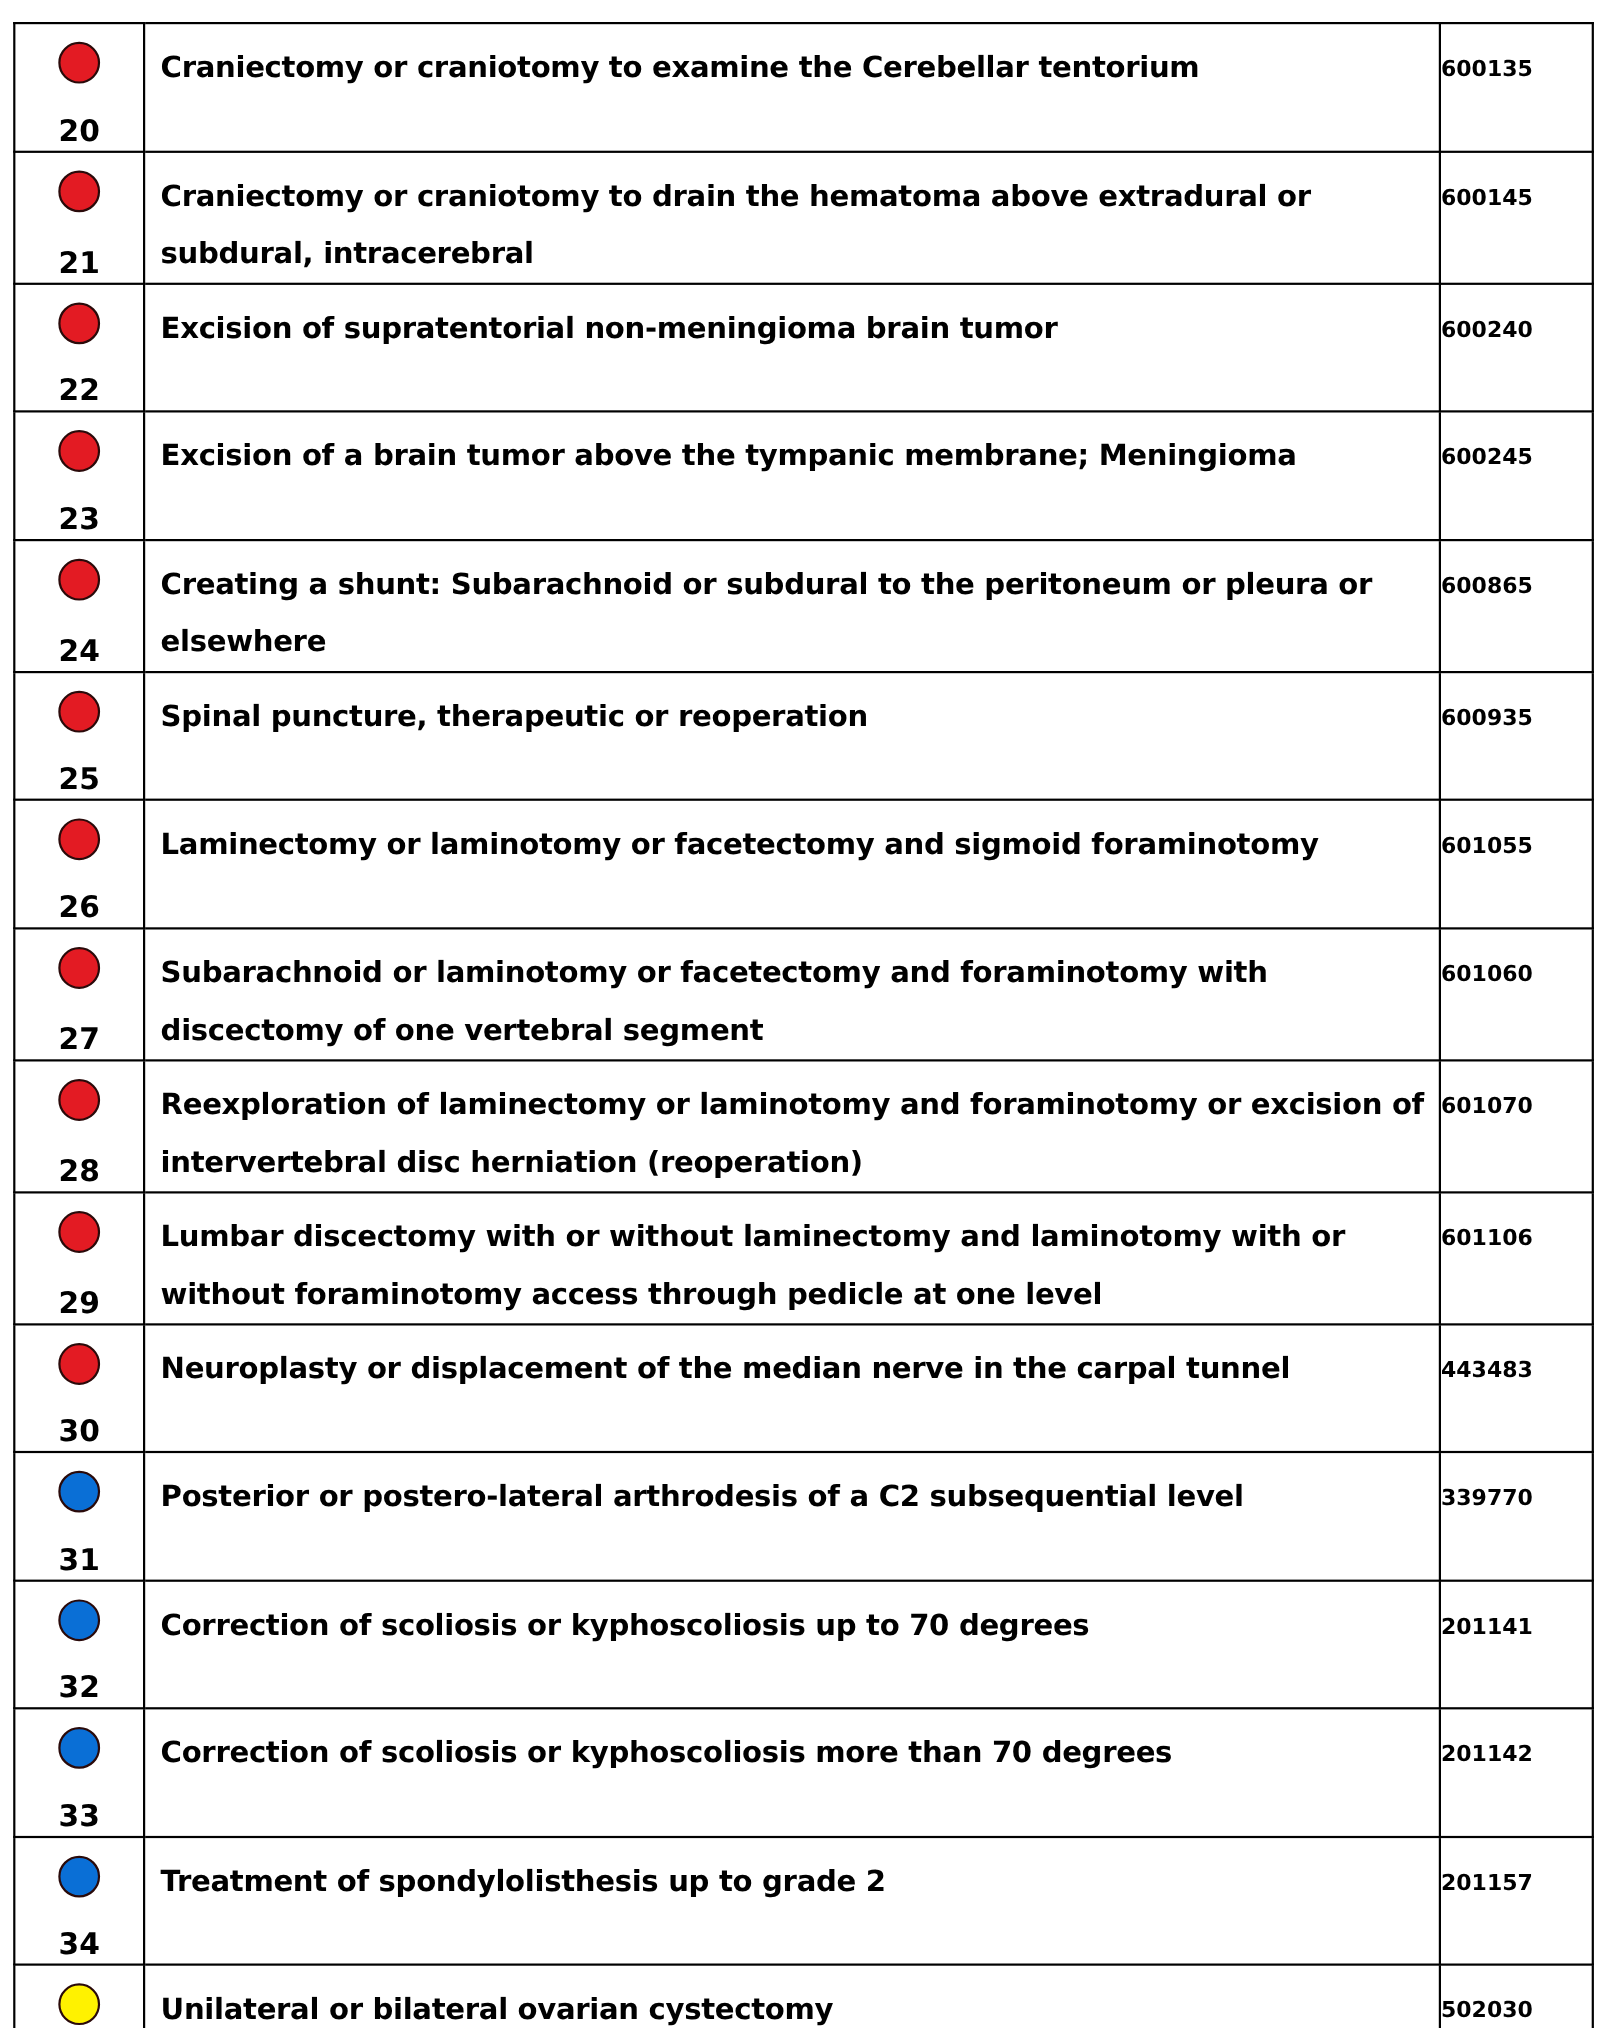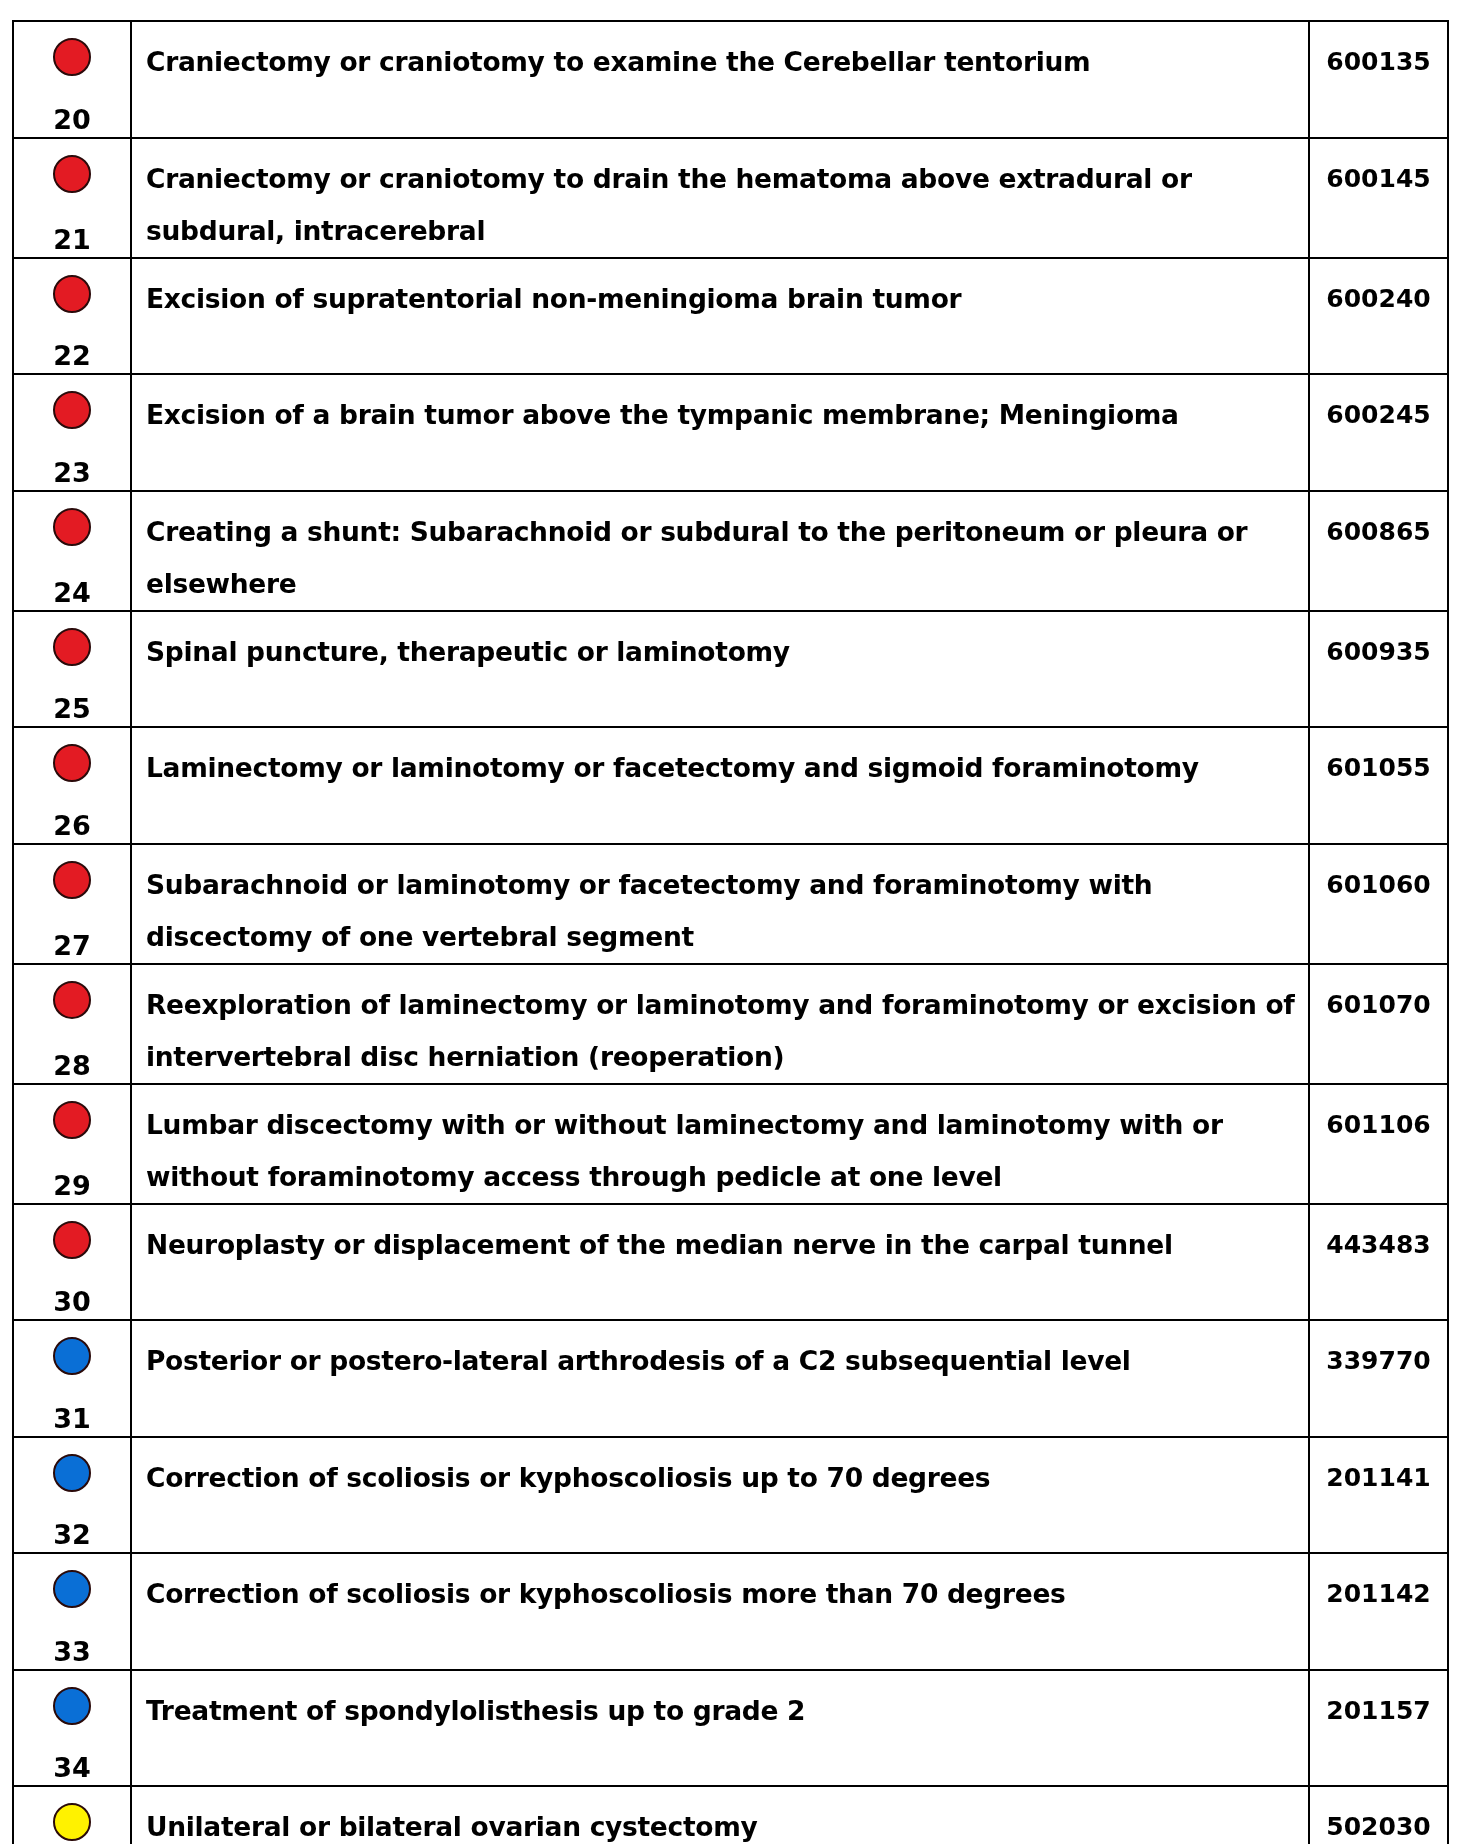--- a/index.html
+++ b/index.html
@@ -4,21 +4,21 @@
 <style>
   html, body { margin: 0; padding: 0; background: #ffffff; }
   body { width: 1468px; height: 1844px; position: relative; overflow: hidden;
          font-family: "DejaVu Sans", sans-serif; color: #000; }
   #tbl { position: absolute; left: 12px; top: 20px; width: 1437px;
          border-collapse: collapse; table-layout: fixed; }
   #tbl td { border: 2.5px solid #000; vertical-align: top; padding: 0; height: 100.5px; }
   td.c-idx { width: 116px; text-align: center; position: relative; margin-top: 16px; }
   td.c-desc { padding: 14px 10px 0 14px !important; font-weight: bold; font-size: 26.5px;
               line-height: 52px; letter-spacing: -0.3px; margin-left: 28px; }
-  td.c-code { width: 137px; text-align: center; font-weight: bold; font-size: 25px;
+  td.c-code { width: 137px; text-align: left; font-weight: bold; font-size: 20px;
               line-height: 52px; padding-top: 14px !important; }
   .dot { width: 34px; height: 34px; border-radius: 50%; border: 2px solid #2a0a0a;
          margin: 16px auto 0; }
   .num { position: absolute; left: 0; right: 0; bottom: 2px; font-weight: bold;
          font-size: 27px; text-align: center; }
 </style>
 </head>
 <body>
 
 <table id="tbl">
@@ -61,21 +61,21 @@
       <div class="num">24</div>
     </td>
     <td class="c-desc">Creating a shunt: Subarachnoid or subdural to the peritoneum or pleura or elsewhere</td>
     <td class="c-code">600865</td>
   </tr>
       <tr>
     <td class="c-idx">
       <div class="dot" style="background: rgb(227, 27, 35);"></div>
       <div class="num">25</div>
     </td>
-    <td class="c-desc">Spinal puncture, therapeutic or laminotomy</td>
+    <td class="c-desc">Spinal puncture, therapeutic or reoperation</td>
     <td class="c-code">600935</td>
   </tr>
       <tr>
     <td class="c-idx">
       <div class="dot" style="background: rgb(227, 27, 35);"></div>
       <div class="num">26</div>
     </td>
     <td class="c-desc">Laminectomy or laminotomy or facetectomy and sigmoid foraminotomy</td>
     <td class="c-code">601055</td>
   </tr>

